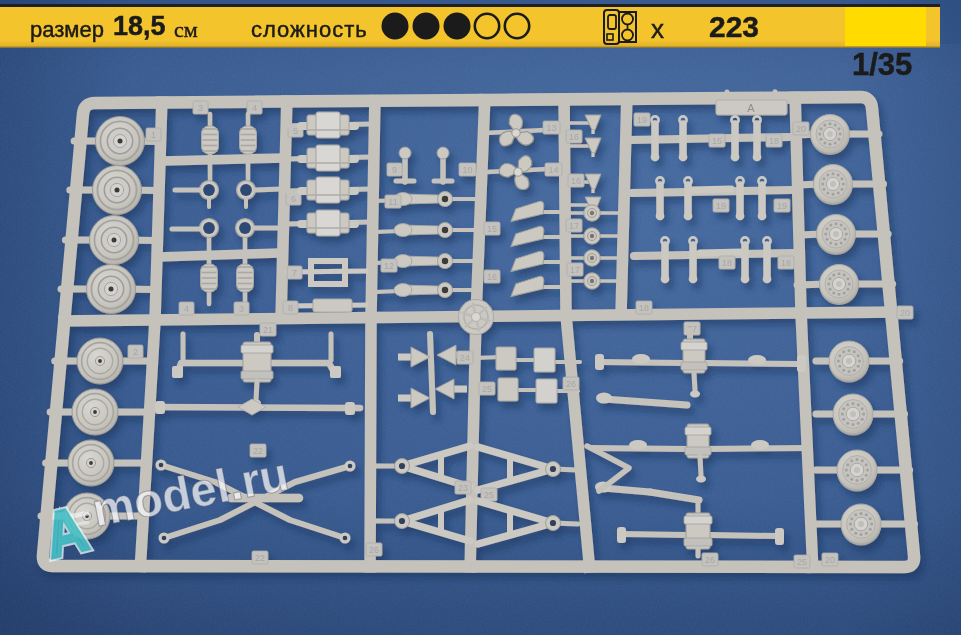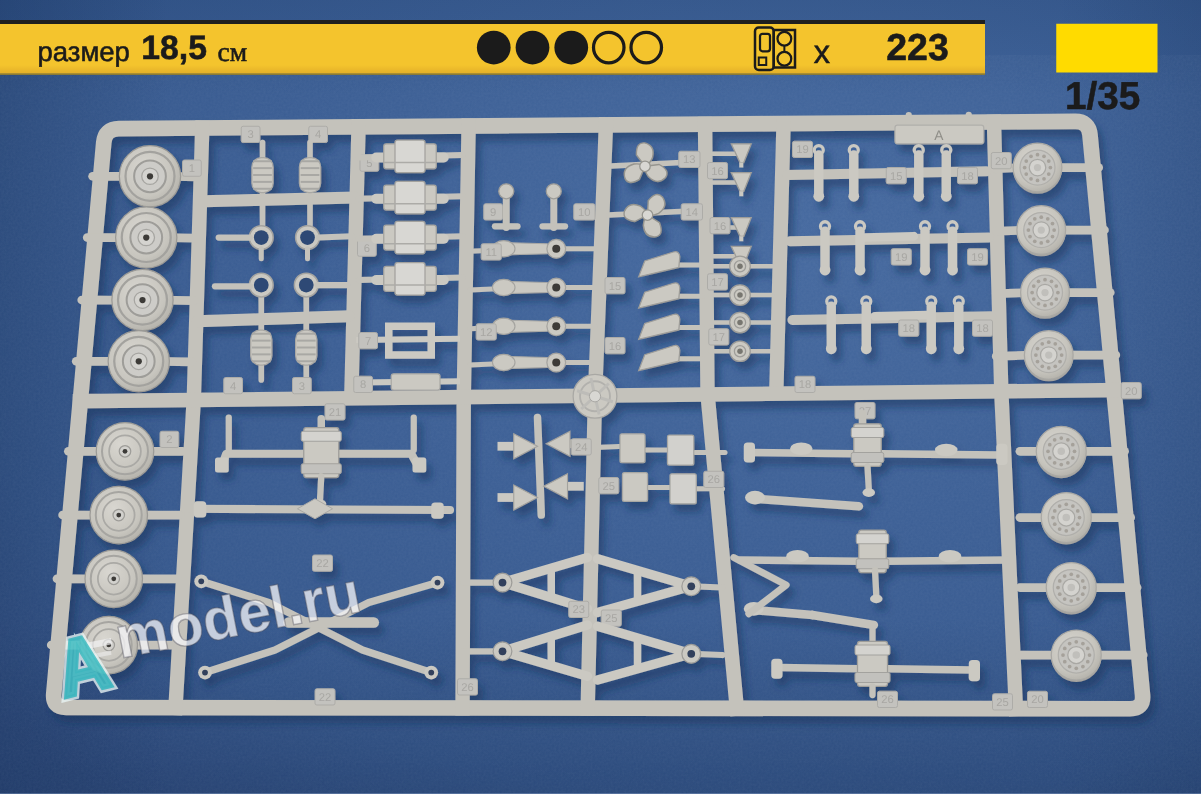--- a/index.html
+++ b/index.html
@@ -1,17 +1,17 @@
 <!DOCTYPE html>
 <html><head><meta charset="utf-8"><title>sprue</title>
 <style>
   html,body { margin:0; padding:0; width:961px; height:635px; overflow:hidden;
                font-family:"Liberation Sans", sans-serif; }
   #stage { position:relative; width:961px; height:635px; background:#3c5f95; }
-  .bar { position:absolute; left:0; top:16px; width:788px; height:44px;
+  .bar { position:absolute; left:0; top:4px; width:940px; height:44px;
           background:linear-gradient(#1f1f1f 0 3px, #f4c42d 3px 36px, #e5b229 42px, #8a7a35 43.2px);text-align:center; }
   .bar span { position:absolute; color:#1b1b1b; white-space:nowrap; -webkit-text-stroke:0.45px #1b1b1b; }
 </style></head>
 <body>
 <div id="stage">
 
 <svg width="961" height="635" viewBox="0 0 961 635" style="position:absolute;left:0;top:0">
   <defs>
     <radialGradient id="bg" cx="66%" cy="30%" r="90%">
       <stop offset="0%" stop-color="#45699f"></stop>
@@ -1090,20 +1090,21 @@
 </svg>
 
 <div class="bar">
 
   <span style="left:30px; top:13px; font-size:22px;">размер</span>
 
   <span style="left:113px; top:7px; font-size:27px; font-weight:bold;">18,5</span>
 
   <span style="left:174px; top:13px; font-size:22px;font-family:Liberation Serif, serif;">см</span>
 
+  <span style="left:251px; top:13px; font-size:22px; letter-spacing:1px;">сложность</span>
 
   <svg width="160" height="36" viewBox="0 0 160 36" style="position:absolute; left:378px; top:4px;">
     <circle cx="17" cy="18" r="13.5" fill="#1b1b1b"></circle>
     <circle cx="48" cy="18" r="13.5" fill="#1b1b1b"></circle>
     <circle cx="79" cy="18" r="13.5" fill="#1b1b1b"></circle>
     <circle cx="109" cy="18" r="12.2" fill="none" stroke="#1b1b1b" stroke-width="2.6"></circle>
     <circle cx="139" cy="18" r="12.2" fill="none" stroke="#1b1b1b" stroke-width="2.6"></circle>
   </svg>
 
   <svg width="36" height="38" viewBox="0 0 36 38" style="position:absolute; left:602px; top:4px;">

